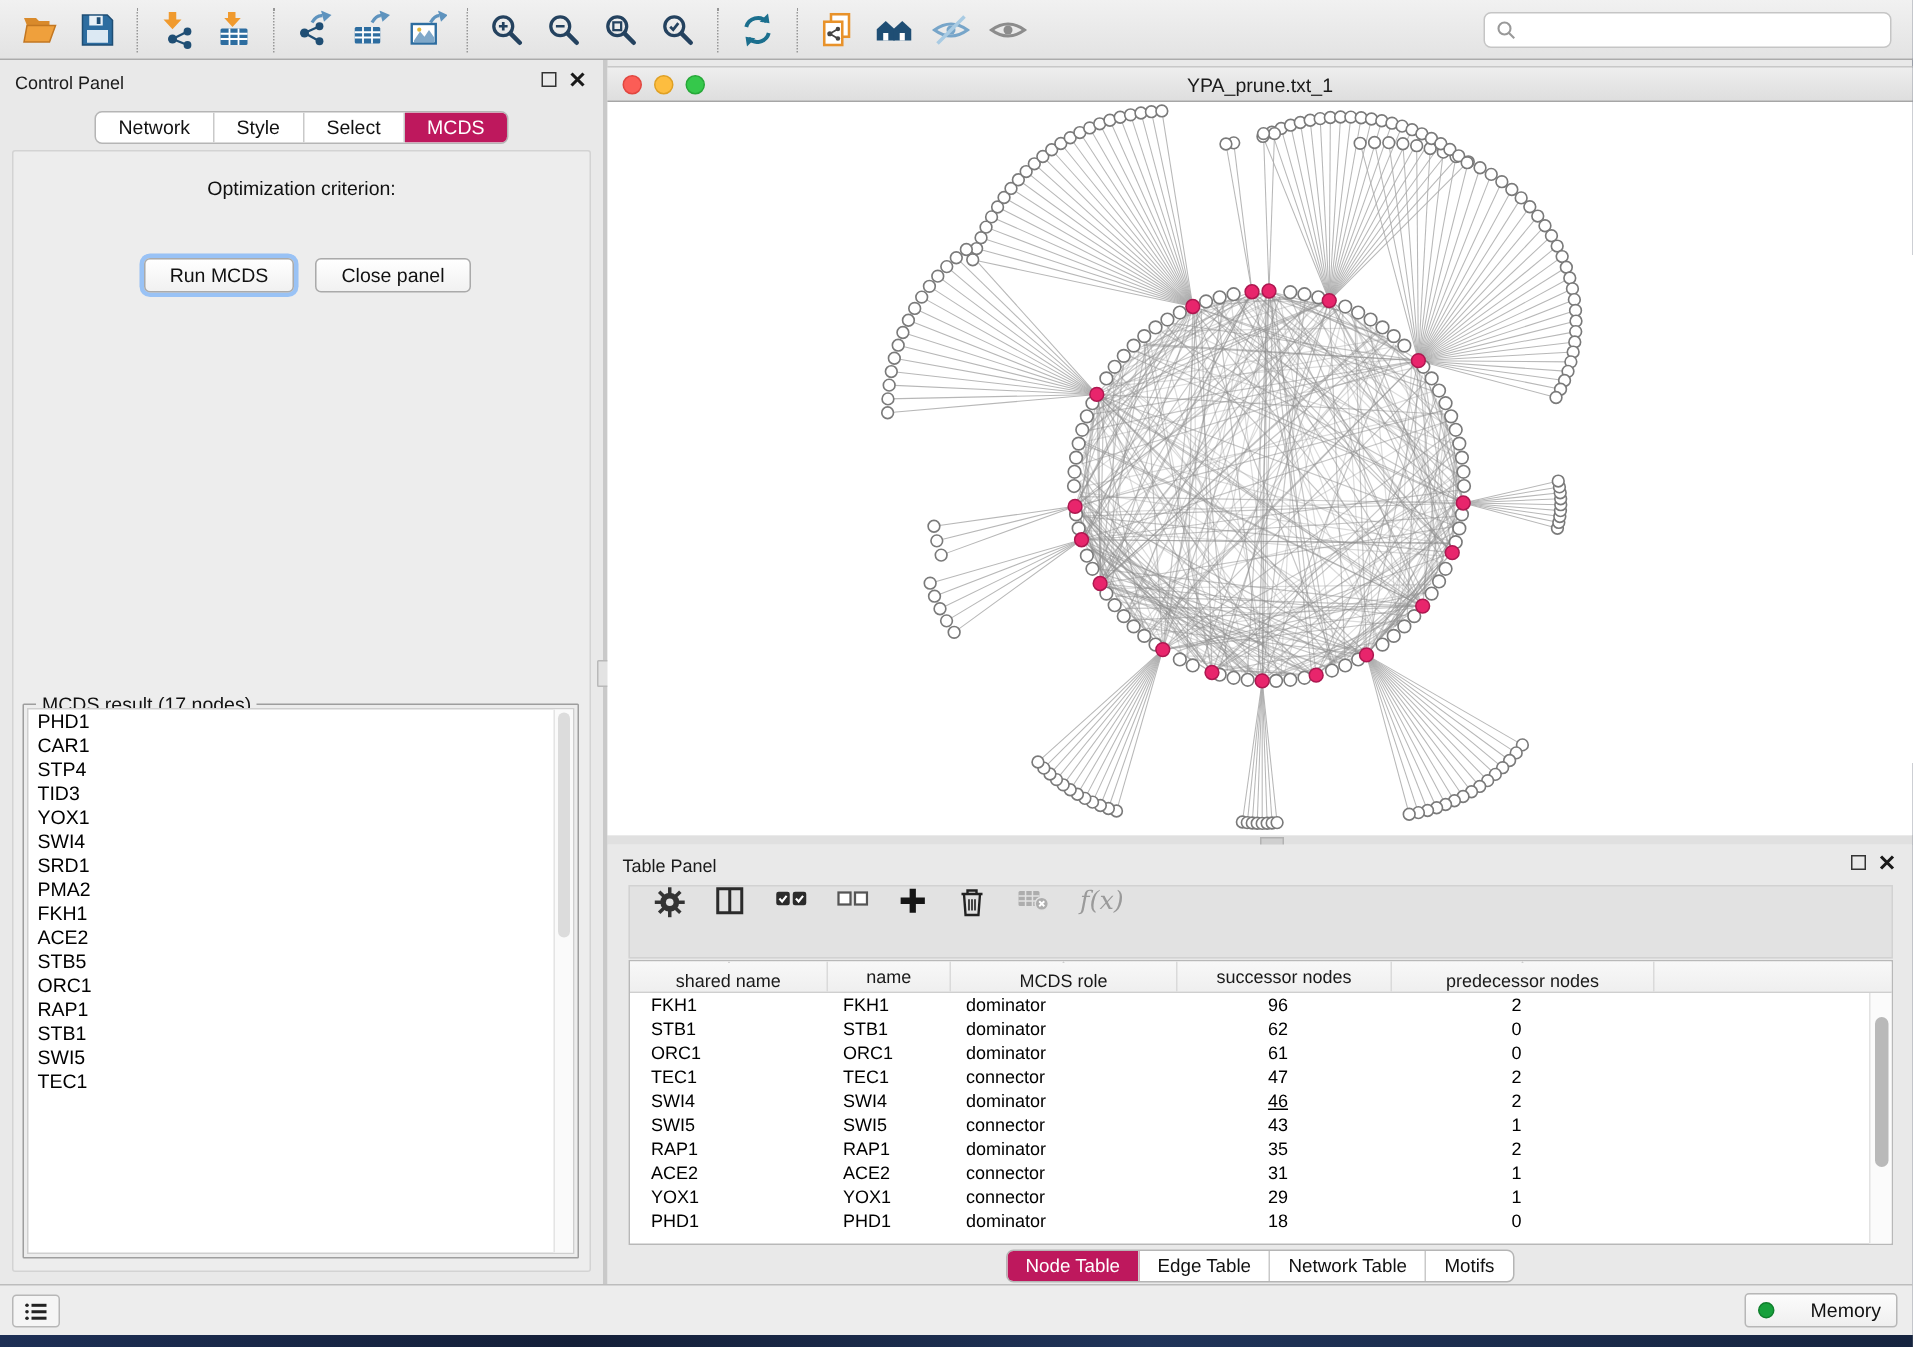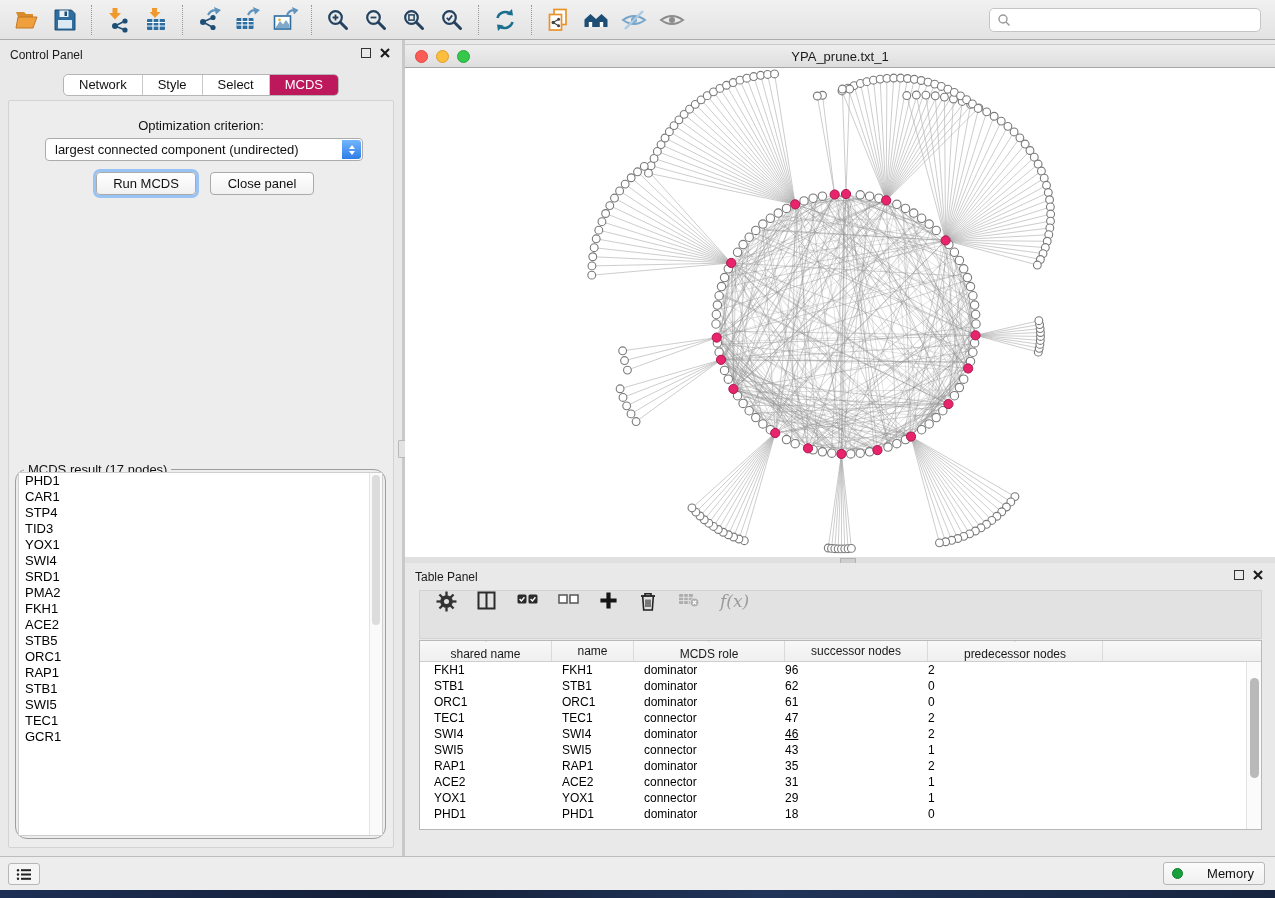--- a/index.html
+++ b/index.html
@@ -46,21 +46,21 @@
   .arr-up { width:0; height:0; border-left:3.5px solid transparent; border-right:3.5px solid transparent;
     border-bottom:4px solid #fff; }
   .arr-dn { width:0; height:0; border-left:3.5px solid transparent; border-right:3.5px solid transparent;
     border-top:4px solid #fff; }
   .btn { position:absolute; height:23px; background:linear-gradient(#FFFFFF,#F1F1F1);
     border:1px solid #AAAAAA; border-radius:4px; font-size:13px; color:#111;
     display:flex; align-items:center; justify-content:center; }
   .btn-run { left:87px; top:71px; width:100px; box-shadow:0 0 0 3px rgba(96,165,250,.6); }
   .btn-close { left:201px; top:71px; width:104px; }
   .groupbox { position:absolute; left:6px; top:368px; width:371px; height:370px;
-    border:1px solid #9E9E9E; border-radius:12px; }
+    border:1px solid #9E9E9E; border-radius:1px; }
   .groupbox-title { position:absolute; top:-8px; left:8px; background:#EDEDED; padding:0 4px;
     font-size:13px; color:#111; }
   .mcds-list { position:absolute; left:2px; top:2px; right:2px; bottom:2px; background:#fff;
     border:1px solid #CFCFCF; overflow:hidden; }
   .list-item { font-size:13px; line-height:16px; padding-left:6px; color:#000; }
   .mcds-scroll { position:absolute; right:0; top:0; bottom:0; width:13px; background:#FAFAFA;
     border-left:1px solid #E4E4E4; }
   .mcds-thumb { position:absolute; left:2px; top:2px; width:8px; height:150px; background:#DCDCDC; border-radius:4px; }
 
   
@@ -92,21 +92,21 @@
   .tp-tool { display:flex; align-items:center; justify-content:center; background:none; border:none; }
   .fx-label { font-family:"DejaVu Serif", serif; font-style:italic; font-size:17px; color:#9A9A9A; }
   .tp-table { position:absolute; left:14px; top:77px; width:843px; height:190px; background:#fff;
     border:1px solid #B8B8B8; }
   .thead { display:flex; height:21px; background:linear-gradient(#F8F8F8,#EFEFEF);
     border-bottom:1px solid #CFCFCF; }
   .th { border-right:1px solid #DADADA; display:flex; align-items:center; justify-content:center;
     font-size:12px; gap:5px; color:#1a1a1a;flex-direction:column; }
   .tr { display:flex; height:16px; align-items:center; font-size:12px; color:#000; }
   .td { overflow:hidden; white-space:nowrap; }
-  .num { text-align:left; padding-right:9px; }
+  .num { text-align:center; padding-right:9px; }
   .tp-scroll { position:absolute; right:0; top:21px; bottom:0; width:15px; background:#FBFBFB;
     border-left:1px solid #E2E2E2; }
   .tp-thumb { position:absolute; left:2.5px; top:16px; width:9px; height:100px; background:#B9B9B9; border-radius:5px; }
   .tp-tabs-wrap { position:absolute; left:50%; transform:translateX(-50%); top:270px; }
   .tp-tabs-wrap .seg { font-size:12.5px; padding:0 12px; }
 
   
   .statusbar { position:absolute; left:0; top:856px; width:1275px; height:34px; background:#EDEDED;
     border-top:1px solid #BDBDBD; }
   .list-btn { position:absolute; left:8px; top:6px; width:32px; height:22px;
@@ -275,27 +275,20 @@
     <div class="cp-tabs-wrap">
       <div class="seg-group" id="cp-tabs">
           <div class="seg">Network</div>
           <div class="seg">Style</div>
           <div class="seg">Select</div>
           <div class="seg active">MCDS</div>
         </div>
     </div>
     <div class="cp-content">
       <div class="opt-label">Optimization criterion:</div>
-      <div class="dropdown">
-        <span>largest connected component (undirected)</span>
-        <span class="stepper">
-          <span class="arr-up"></span>
-            <span class="arr-dn"></span>
-        </span>
-      </div>
       <button class="btn btn-run">Run MCDS</button>
       <button class="btn btn-close">Close panel</button>
       <div class="groupbox">
         <span class="groupbox-title">MCDS result (17 nodes)</span>
         <div class="mcds-list" id="mcds-list">
             <div class="list-item">PHD1</div>
             <div class="list-item">CAR1</div>
             <div class="list-item">STP4</div>
             <div class="list-item">TID3</div>
             <div class="list-item">YOX1</div>
@@ -303,21 +296,20 @@
             <div class="list-item">SRD1</div>
             <div class="list-item">PMA2</div>
             <div class="list-item">FKH1</div>
             <div class="list-item">ACE2</div>
             <div class="list-item">STB5</div>
             <div class="list-item">ORC1</div>
             <div class="list-item">RAP1</div>
             <div class="list-item">STB1</div>
             <div class="list-item">SWI5</div>
             <div class="list-item">TEC1</div>
-            <div class="list-item">GCR1</div>
           </div>
         <div class="mcds-scroll" style="top:3px;bottom:3px;right:3px;">
           <div class="mcds-thumb"></div>
         </div>
       </div>
     </div>
   </div>
 
   <div class="v-div">
     <div class="v-grip"></div>
@@ -1297,20 +1289,28 @@
             <div class="td" style="width: 82px; padding-left: 10px;">PHD1</div>
             <div class="td" style="width: 151px; padding-left: 10px;">dominator</div>
             <div class="td num" style="width: 143px;">18</div>
             <div class="td num" style="width: 175px;">0</div>
           </div>
         </div>
       <div class="tp-scroll">
         <div class="tp-thumb"></div>
       </div>
     </div>
+    <div class="tp-tabs-wrap">
+      <div class="seg-group" id="table-tabs">
+          <div class="seg active">Node Table</div>
+          <div class="seg">Edge Table</div>
+          <div class="seg">Network Table</div>
+          <div class="seg">Motifs</div>
+        </div>
+    </div>
   </div>
 
   <div class="statusbar">
     <button class="list-btn">
       <svg width="16" height="13" viewBox="0 0 16 13">
         <g fill="#222">
           <circle cx="2" cy="2.2" r="1.2"></circle>
             <rect x="5" y="1.2" width="10" height="2"></rect>
           <circle cx="2" cy="6.5" r="1.2"></circle>
             <rect x="5" y="5.5" width="10" height="2"></rect>

